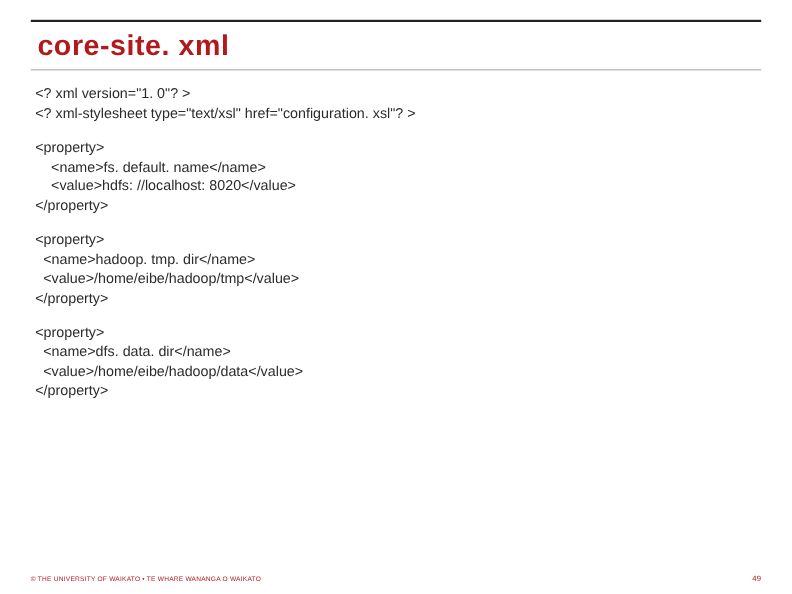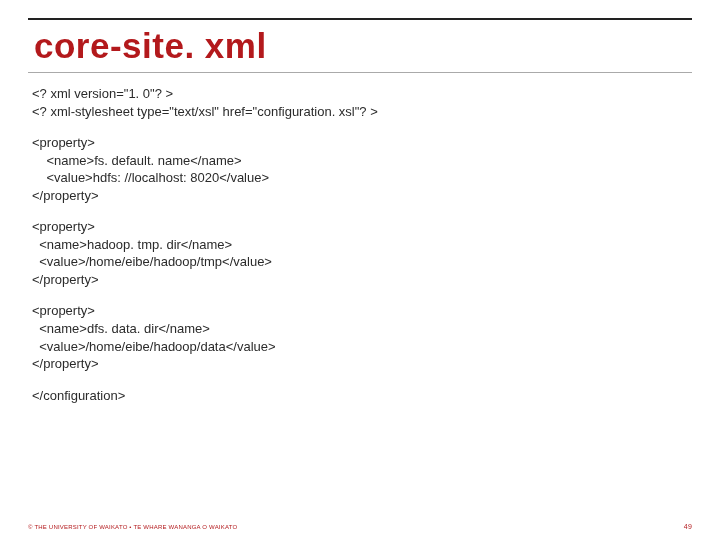--- a/index.html
+++ b/index.html
@@ -16,21 +16,21 @@
     width: 720px;
     height: 540px;
     padding: 18px 28px 14px 28px;
     position: relative;
   }
   .title-rule-top {
     border-top: 2px solid #222;
     margin-bottom: 2px;
   }
   .title {
-    font-size: 35px;
+    font-size: 26px;
     font-weight: 700;
     color: #b3191c;
     padding: 4px 0 6px 6px;
     letter-spacing: 0.5px;
   }
   .title-rule-bottom {
     border-top: 1px solid #aaa;
     margin-top: 0;
   }
   .content {
@@ -80,21 +80,20 @@
     &lt;value&gt;hdfs: //localhost: 8020&lt;/value&gt;
 &lt;/property&gt;</div>
     <div class="block">&lt;property&gt;
   &lt;name&gt;hadoop. tmp. dir&lt;/name&gt;
   &lt;value&gt;/home/eibe/hadoop/tmp&lt;/value&gt;
 &lt;/property&gt;</div>
     <div class="block">&lt;property&gt;
   &lt;name&gt;dfs. data. dir&lt;/name&gt;
   &lt;value&gt;/home/eibe/hadoop/data&lt;/value&gt;
 &lt;/property&gt;</div>
-    <div class="block">&lt;/configuration&gt;</div>
   </div>
 
   <div class="footer">
     <span class="copyright">© THE UNIVERSITY OF WAIKATO  •  TE WHARE WANANGA O WAIKATO</span>
     <span class="pagenum">49</span>
   </div>
 
 </div>
 
 </body></html>

